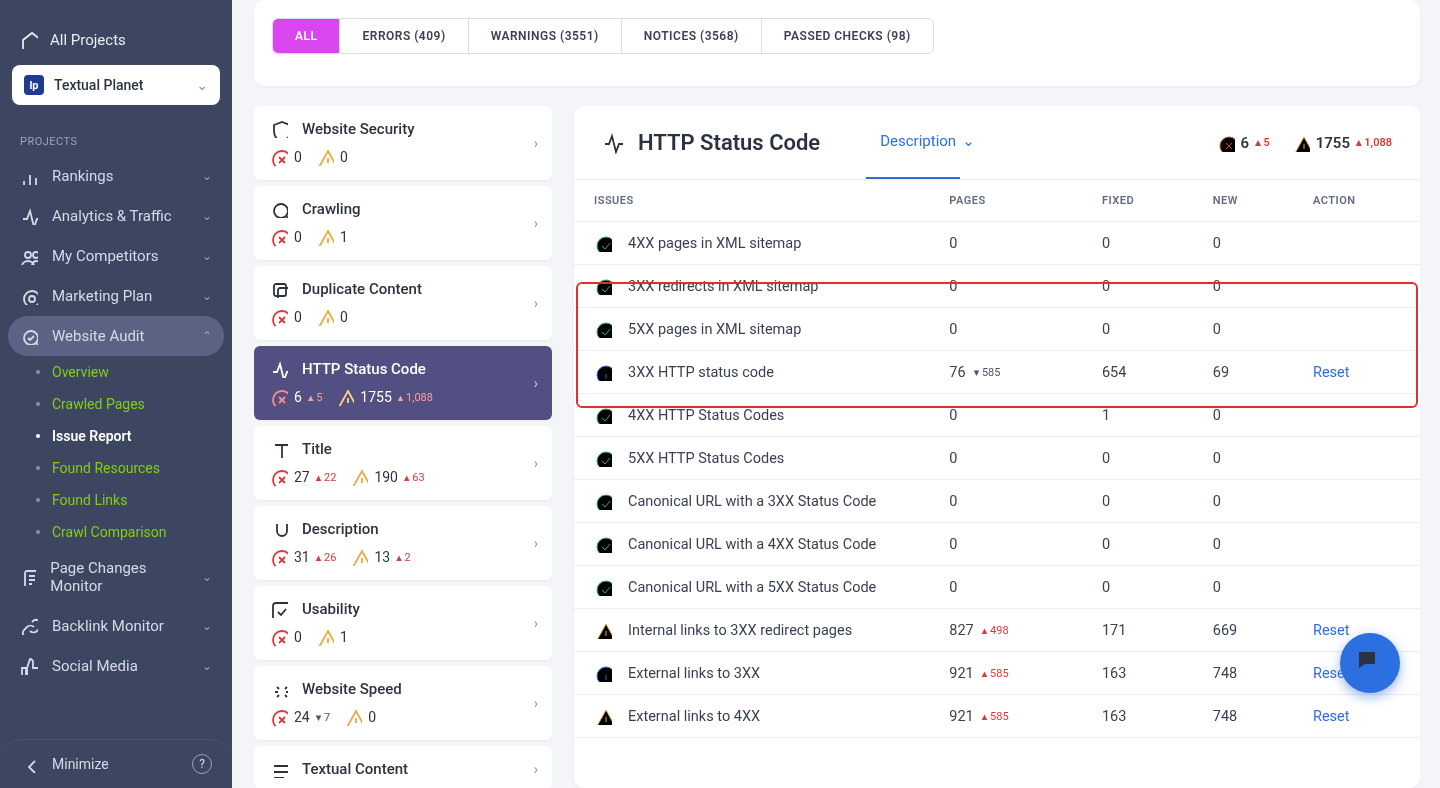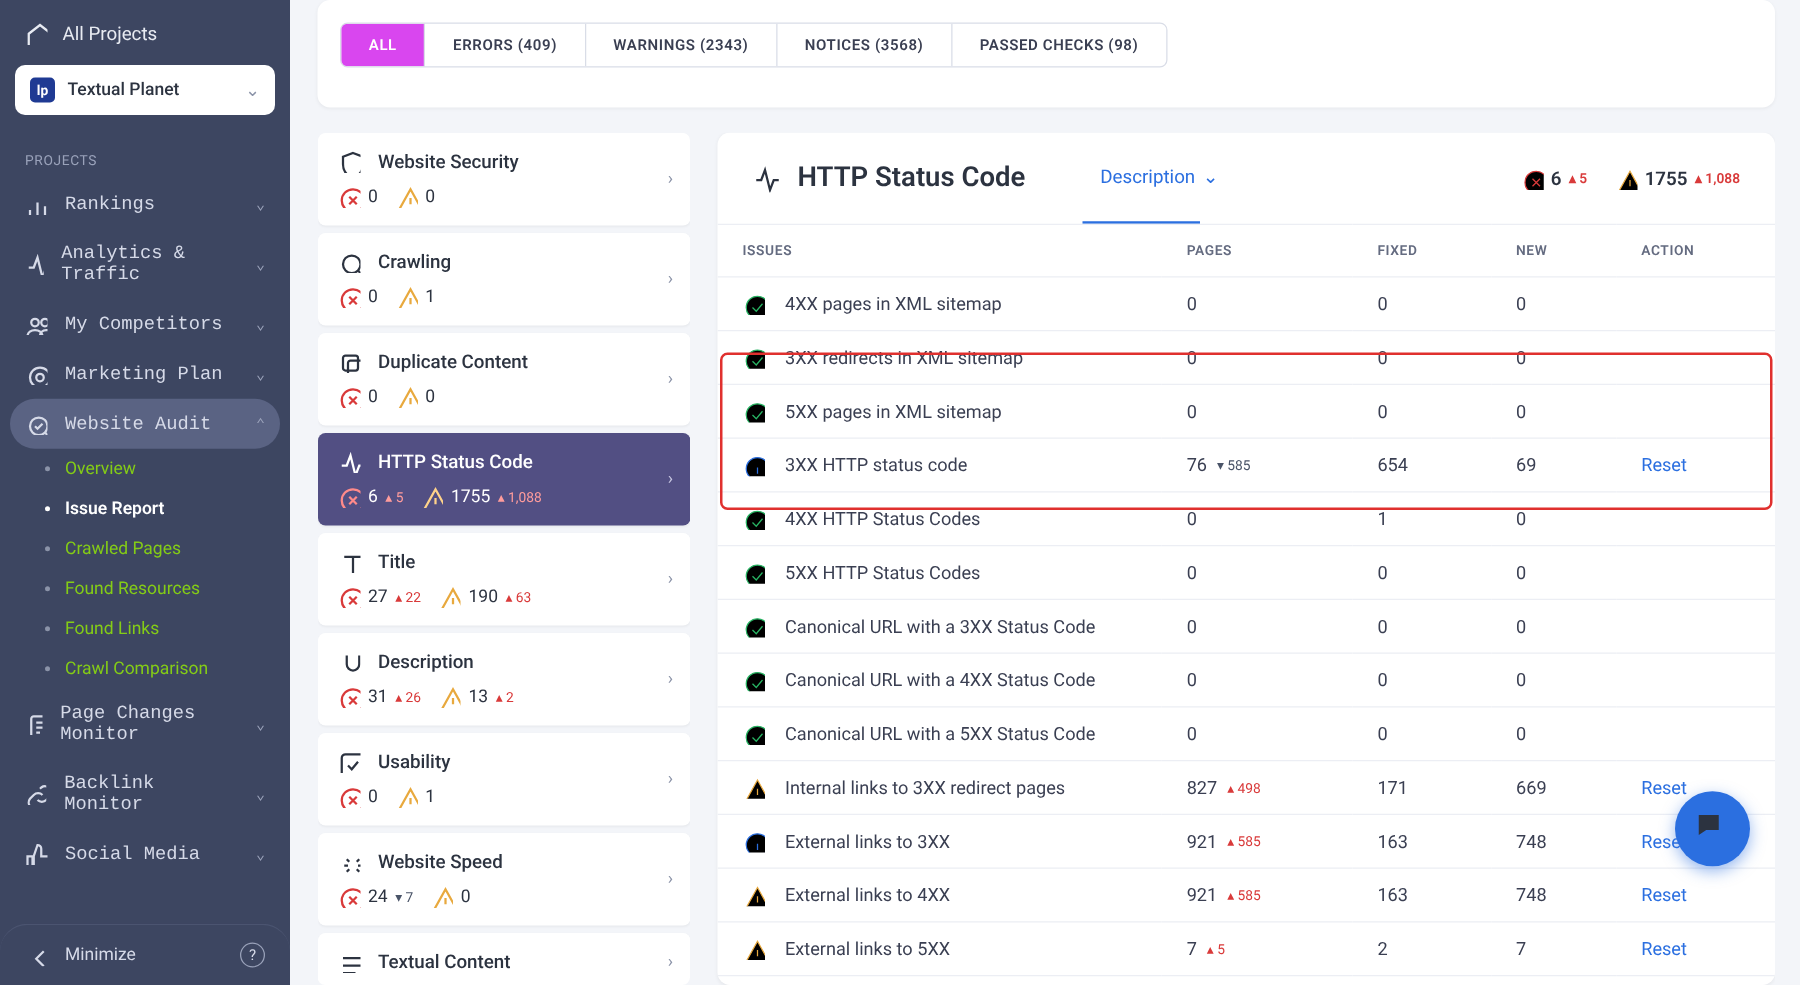--- a/index.html
+++ b/index.html
@@ -16,21 +16,21 @@
 
 
 .sidebar {
   width: 232px;
   background: #3d4661;
   color: #ffffff;
   display: flex;
   flex-direction: column;
   flex-shrink: 0;
 }
-.sb-top { padding: 12px; }
+.sb-top { padding: 12px; margin-top: 13px; }
 .sb-home {
   display: flex; align-items: center; gap: 12px;
   padding: 6px 8px; font-size: 15px; color: #e8ebf2; cursor: pointer;
 }
 .project-select {
   background: #fff; color: #2c3340; border-radius: 8px;
   margin-top: 10px; padding: 10px 12px;
   display: flex; align-items: center; gap: 10px;
   cursor: pointer; position: relative;
 }
@@ -42,21 +42,20 @@
 .chev-down { margin-left: auto; color: #8b93a8; }
 .sb-section-label {
   padding: 18px 20px 8px; font-size: 11px; letter-spacing: 0.5px;
   color: #9aa2ba; text-transform: uppercase;
 }
 .sb-nav { flex: 1; overflow: auto; }
 .sb-item {
   display: flex; align-items: center; gap: 14px;
   padding: 11px 20px; color: #d6dae8; cursor: pointer;
   font-size: 15px;
-  font-family: Liberation Mono, monospace;
 }
 .sb-item.active { background: #5a6383; border-radius: 24px; margin: 0 8px; padding: 11px 12px; }
 .sb-item .chev-down { margin-left: auto; color: #9aa2ba; font-size: 12px; }
 .sb-sub { padding: 0; }
 .sb-sub .sub-item {
   display: flex; align-items: center; gap: 12px;
   padding: 8px 20px 8px 36px; font-size: 14px;
   color: #84cc16; cursor: pointer;
 }
 .sb-sub .sub-item.active { color: #fff; font-weight: 600; }
@@ -321,27 +320,27 @@
             <use href="#i-audit"></use>
           </svg>
         <span>Website Audit</span>
         <span class="chev-down">⌃</span>
       </div>
       <div class="sb-sub" id="sb-sub">
           <div class="sub-item">
             <span class="dot"></span>
     <span>Overview</span>
           </div>
+          <div class="sub-item">
+            <span class="dot"></span>
+    <span>Crawled Pages</span>
+          </div>
           <div class="sub-item active">
             <span class="dot"></span>
     <span>Issue Report</span>
-          </div>
-          <div class="sub-item">
-            <span class="dot"></span>
-    <span>Crawled Pages</span>
           </div>
           <div class="sub-item">
             <span class="dot"></span>
     <span>Found Resources</span>
           </div>
           <div class="sub-item">
             <span class="dot"></span>
     <span>Found Links</span>
           </div>
           <div class="sub-item">
@@ -380,21 +379,21 @@
       <span>Minimize</span>
       <span class="help">?</span>
     </div>
   </div>
 
   <div class="main">
     <div class="tabs-card">
       <div class="tabs" id="tabs">
           <div class="tab active">ALL</div>
           <div class="tab">ERRORS (409)</div>
-          <div class="tab">WARNINGS (2343)</div>
+          <div class="tab">WARNINGS (3551)</div>
           <div class="tab">NOTICES (3568)</div>
           <div class="tab">PASSED CHECKS (98)</div>
         </div>
     </div>
 
     <div class="content-row">
       <div class="cats" id="cats">
           <div class="cat">
             <div class="title">
               <svg class="icon">
@@ -825,36 +824,20 @@
       <span>External links to 4XX</span>
                   </div>
                 </td>
     <td>
                   <span class="page-cell">921 <span class="delta up">▴ 585</span></span>
                 </td>
     <td>163</td>
     <td>748</td>
     <td><span class="reset-link">Reset</span></td>
               </tr>
-              <tr>
-    <td>
-                  <div class="issue-cell">
-                    <svg class="ic-warn">
-                      <use href="#i-warn"></use>
-                    </svg>
-      <span>External links to 5XX</span>
-                  </div>
-                </td>
-    <td>
-                  <span class="page-cell">7 <span class="delta up">▴ 5</span></span>
-                </td>
-    <td>2</td>
-    <td>7</td>
-    <td><span class="reset-link">Reset</span></td>
-              </tr>
             </tbody>
         </table>
 
         <div class="red-box" style="top:176px; left:2px; right:2px; height:126px;"></div>
       </div>
     </div>
   </div>
 </div>
 
 <div class="chat-fab">

